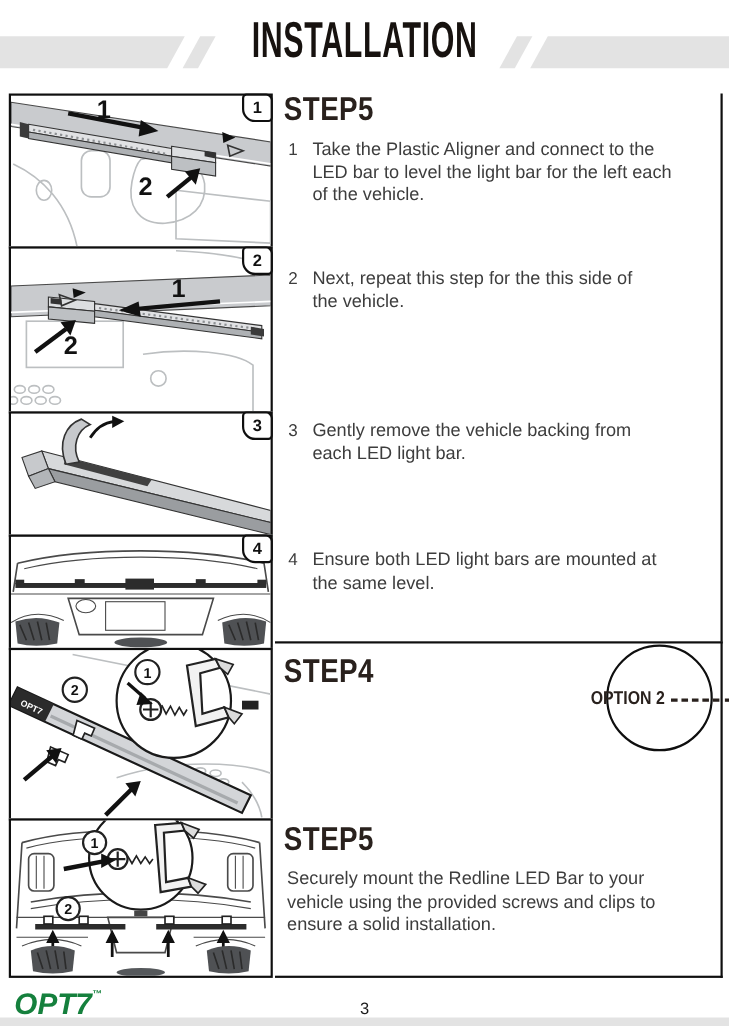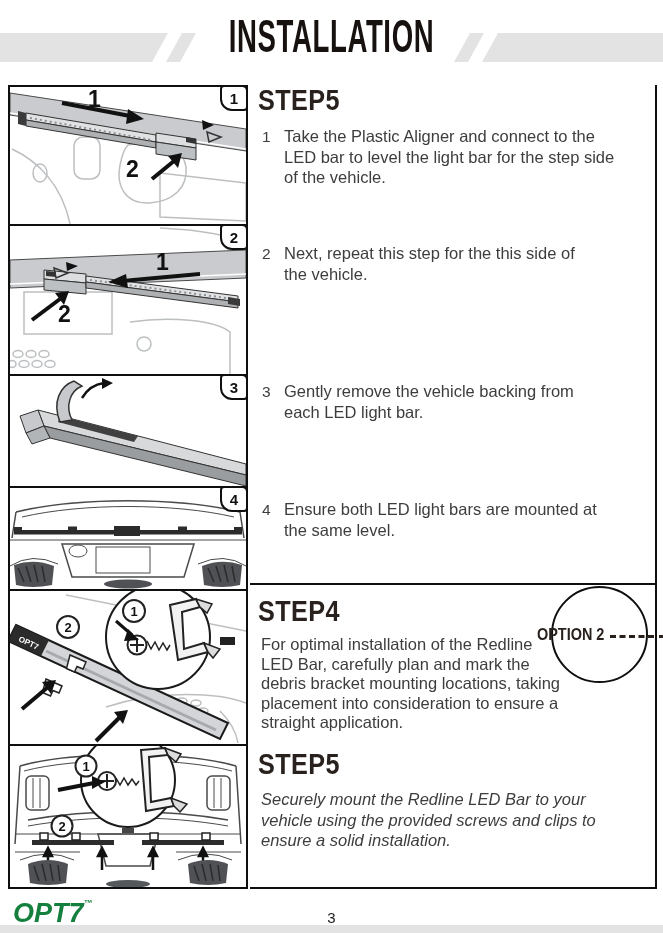--- a/index.html
+++ b/index.html
@@ -312,21 +312,21 @@
   </div>
 
   <div class="col-box-top"></div>
   <div class="col-box-bottom"></div>
 
   <div class="step-h" style="left:258px;top:85px;">STEP5</div>
 
   <div class="item" style="top:126px;">
     <span class="n">1</span>
     <div class="t">Take the Plastic Aligner and connect to the
-LED bar to level the light bar for the step side
+LED bar to level the light bar for the left each
 of the vehicle.</div>
   </div>
   <div class="item" style="top:243px;">
     <span class="n">2</span>
     <div class="t">Next, repeat this step for the this side of
 the vehicle.</div>
   </div>
   <div class="item" style="top:381px;">
     <span class="n">3</span>
     <div class="t">Gently remove the vehicle backing from
@@ -339,28 +339,23 @@
   </div>
 
   <div class="step-h" style="left:258px;top:596px;">STEP4</div>
   <div class="option-circle">
     <div class="option-label">OPTION 2</div>
     <div class="option-underline">
       <span class="u1"></span>
         <span class="u2"></span>
     </div>
   </div>
-  <div class="body-text" style="left:261px;top:635px;width:350px;line-height:19.5px;">For optimal installation of the Redline
-LED Bar, carefully plan and mark the
-debris bracket mounting locations, taking
-placement into consideration to ensure a
-straight application.</div>
 
   <div class="step-h" style="left:258px;top:749px;">STEP5</div>
-  <div class="body-text" style="left:261px;top:789px;width:392px;line-height:20.5px;font-style:italic;">Securely mount the Redline LED Bar to your
+  <div class="body-text" style="left:261px;top:789px;width:392px;line-height:20.5px;">Securely mount the Redline LED Bar to your
 vehicle using the provided screws and clips to
 ensure a solid installation.</div>
 
   <div class="logo"><span>OPT7</span><sup>™</sup></div>
   <div class="pagenum">3</div>
   <div class="bottombar"></div>
 
 </div>
 
 </body></html>

